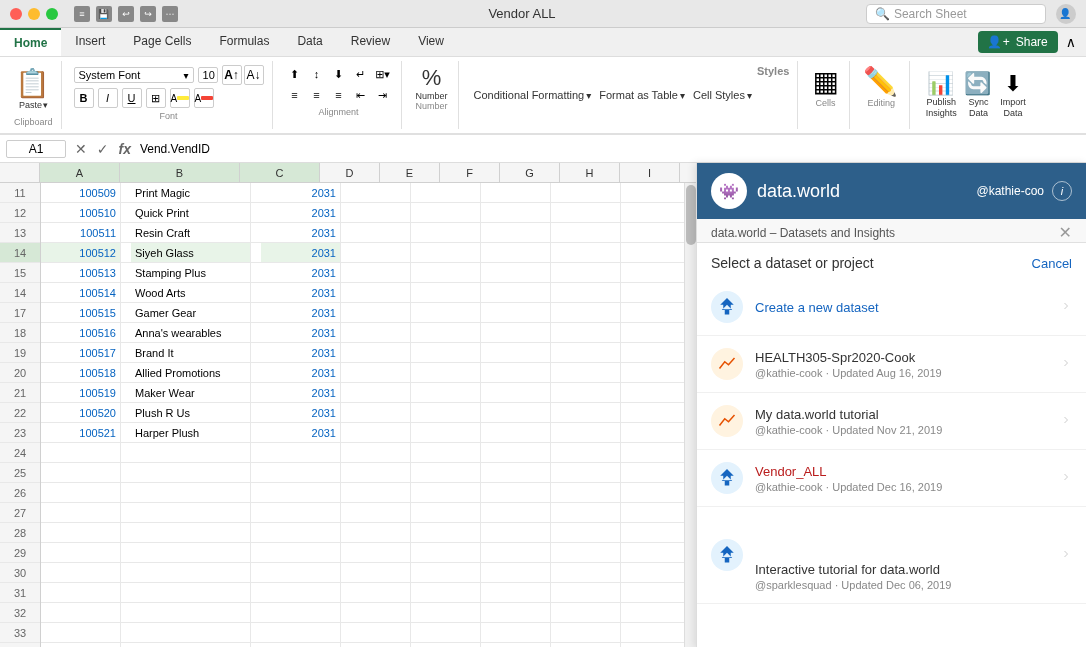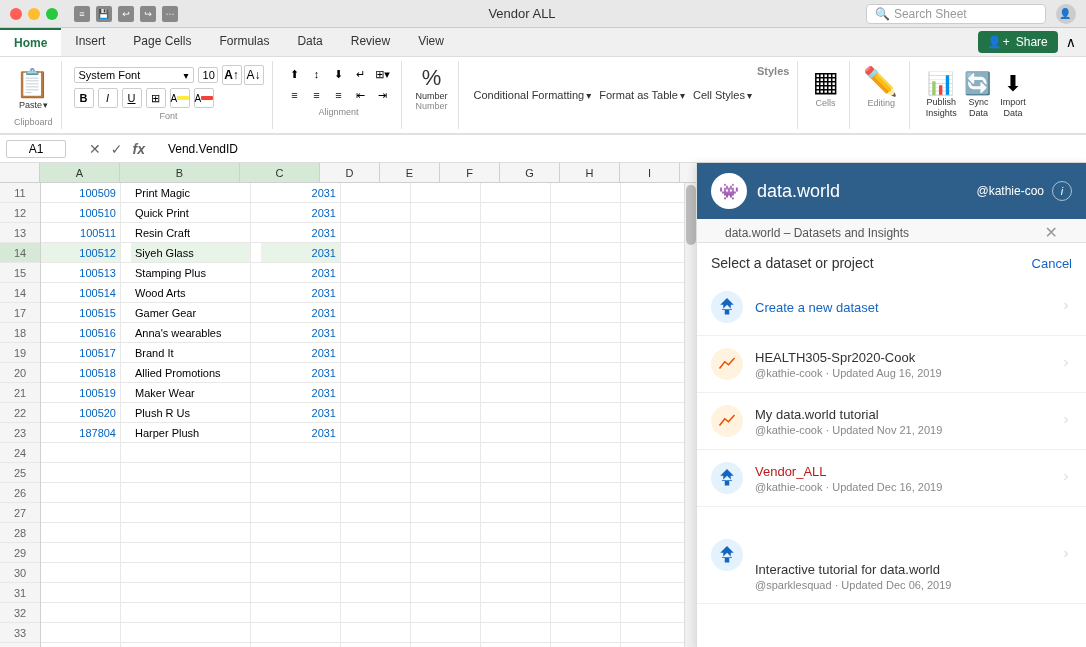--- a/index.html
+++ b/index.html
@@ -26,21 +26,21 @@
     .font-size-selector { border: 1px solid #ccc; background: white; padding: 1px 4px; font-size: 11px; border-radius: 2px; width: 20px; cursor: pointer; }
     .font-btn { width: 20px; height: 20px; border: 1px solid #ccc; background: white; display: flex; align-items: center; justify-content: center; cursor: pointer; font-size: 11px; border-radius: 2px; }
     .font-btn.bold { font-weight: bold; }
     .font-btn.italic { font-style: italic; }
     .font-btn.underline { text-decoration: underline; }
     .color-bar { width: 16px; height: 4px; border-radius: 1px; }
     .align-btn { width: 20px; height: 18px; border: 1px solid transparent; background: transparent; display: flex; align-items: center; justify-content: center; cursor: pointer; border-radius: 2px; font-size: 11px; }
     .format-btn { font-size: 11px; color: #333; cursor: pointer; padding: 1px 3px; white-space: nowrap; display: flex; align-items: center; gap: 2px; }
 
     
-    .formula-bar { display: flex; align-items: center; background: white; border-bottom: 1px solid #ddd; padding: 2px 6px; gap: 20px; height: 28px; }
+    .formula-bar { display: flex; align-items: center; background: white; border-bottom: 1px solid #ddd; padding: 2px 6px; gap: 6px; height: 28px; }
     .cell-ref { width: 60px; border: 1px solid #ccc; padding: 1px 4px; font-size: 12px; text-align: center; border-radius: 2px; }
     .formula-icons { display: flex; gap: 4px; color: #666; font-size: 14px; }
     .formula-icon { cursor: pointer; padding: 0 3px; }
     .formula-input { flex: 1; border: none; font-size: 12px; outline: none; }
 
     
     .main { display: flex; height: calc(647px - 28px - 78px - 28px - 28px); }
 
     
     .spreadsheet { flex: 1; overflow: hidden; background: white; }
@@ -434,21 +434,21 @@
             <div class="data-cell cell-b">Plush R Us</div>
             <div class="data-cell cell-c">2031</div>
             <div class="data-cell cell-other"></div>
             <div class="data-cell cell-other"></div>
             <div class="data-cell cell-other"></div>
             <div class="data-cell cell-other"></div>
             <div class="data-cell cell-other"></div>
             <div class="data-cell cell-other"></div>
           </div>
           <div class="data-row">
-            <div class="data-cell cell-a">187804</div>
+            <div class="data-cell cell-a">100521</div>
             <div class="data-cell cell-b">Harper Plush</div>
             <div class="data-cell cell-c">2031</div>
             <div class="data-cell cell-other"></div>
             <div class="data-cell cell-other"></div>
             <div class="data-cell cell-other"></div>
             <div class="data-cell cell-other"></div>
             <div class="data-cell cell-other"></div>
             <div class="data-cell cell-other"></div>
           </div>
           <div class="data-row">
@@ -587,21 +587,21 @@
           <span style="font-size:16px;color:#2d5f8a;">👾</span>
         </div>
         <span class="dw-brand">data.world</span>
       </div>
       <div class="sidebar-header-right">
         <span>@kathie-coo</span>
         <div class="info-icon">i</div>
       </div>
     </div>
 
-    <div style="display:flex;align-items:center;justify-content:space-between;padding:4px 28px 0;background:#f8f8f8;border-bottom:1px solid #e0e0e0;">
+    <div style="display:flex;align-items:center;justify-content:space-between;padding:4px 14px 0;background:#f8f8f8;border-bottom:1px solid #e0e0e0;">
       <span style="font-size:12px;color:#555;">data.world – Datasets and Insights</span>
       <span style="cursor:pointer;color:#999;font-size:16px;">✕</span>
     </div>
 
     <div class="sidebar-title-row">
       <span class="sidebar-title">Select a dataset or project</span>
       <span class="sidebar-cancel">Cancel</span>
     </div>
 
     <div id="sidebar-items">

